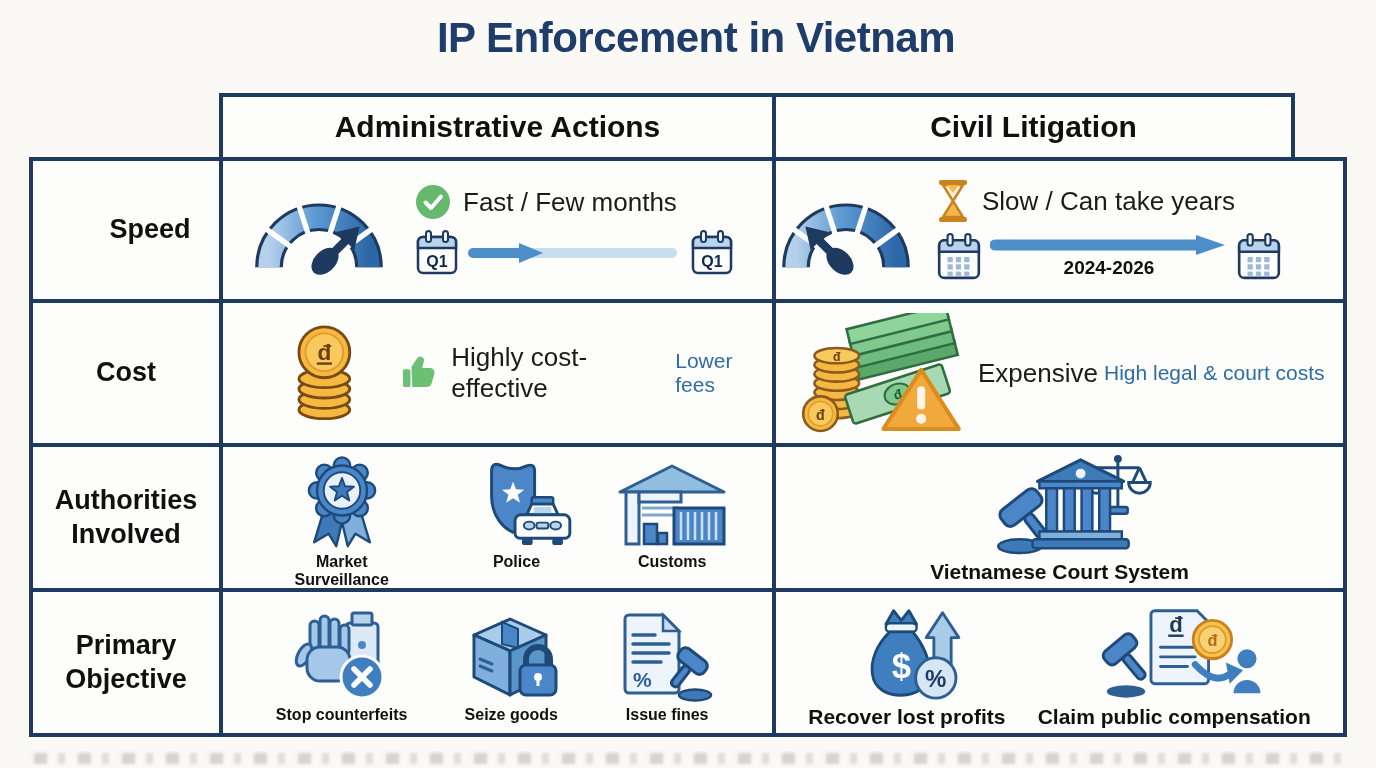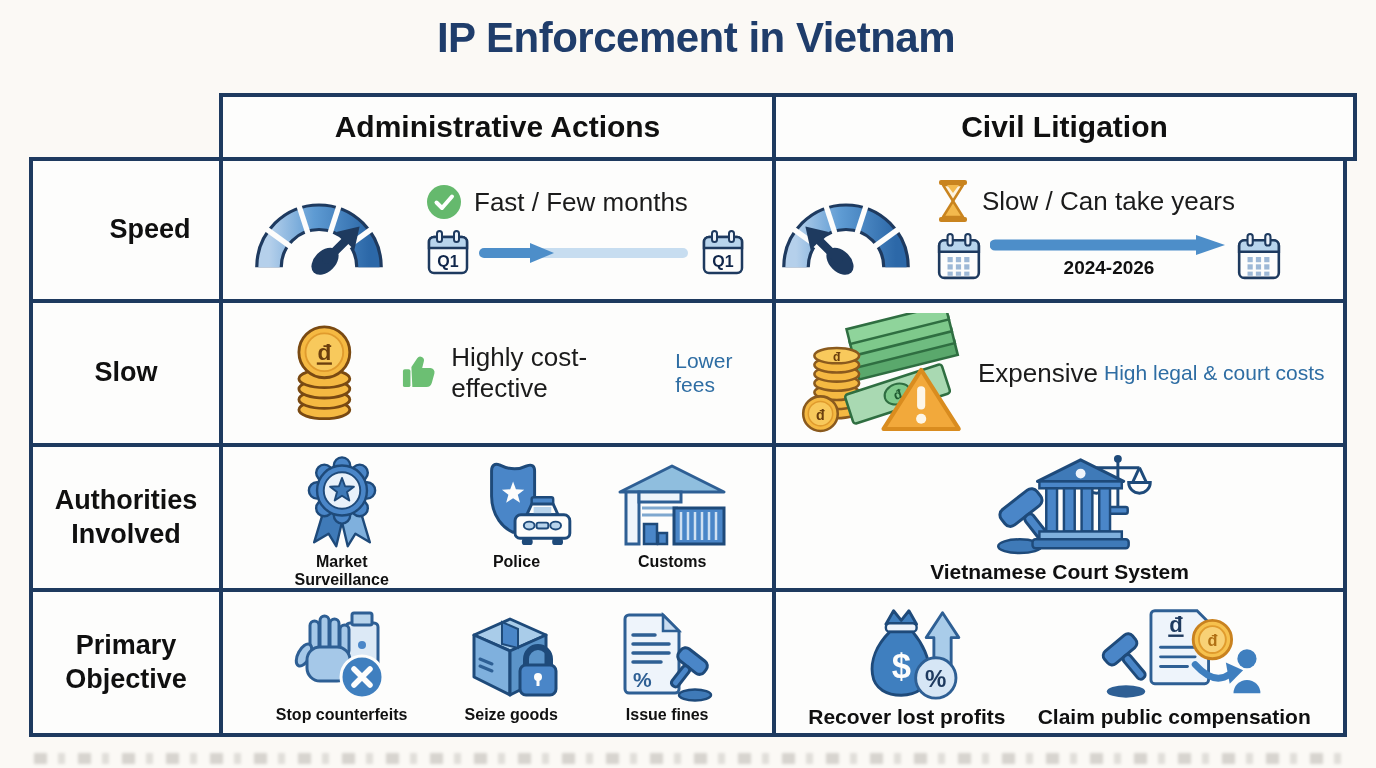--- a/index.html
+++ b/index.html
@@ -4,30 +4,30 @@
 <style>
   html,body{margin:0;padding:0;}
   body{width:1376px;height:768px;background:#fbf9f5;font-family:"Liberation Sans",sans-serif;overflow:hidden;}
   .stage{position:relative;width:1376px;height:768px;}
   .title{position:absolute;top:14px;left:0;width:100%;text-align:center;font-size:42px;font-weight:800;color:#1f3d6b;letter-spacing:-0.5px;padding-left:8px;}
   .cell{position:absolute;background:#fdfdfc;border:4px solid #1e3a5f;box-sizing:border-box;display:flex;align-items:center;justify-content:center;}
   .hdr{font-size:30px;font-weight:800;color:#101010;}
   .rowlabel{font-size:27px;font-weight:800;color:#101010;text-align:center;line-height:1.25;padding:0 14px;}
   
   .c-hdr-admin{left:219px;top:93px;width:557px;height:68px;}
-  .c-hdr-civil{left:772px;top:93px;width:585px;height:68px;}
+  .c-hdr-civil{left:772px;top:93px;width:523px;height:68px;}
   
   .c-lab{left:29px;width:194px;}
   .c-adm{left:219px;width:557px;}
   .c-civ{left:772px;width:575px;}
   .r-speed{top:157px;height:146px;padding-left:48px;}
   .r-cost{top:299px;height:148px;}
   .r-auth{top:443px;height:149px;}
   .r-obj{top:588px;height:149px;}
-  .speedcell{justify-content:flex-start;padding-left:30px;gap:41px;}
+  .speedcell{justify-content:flex-start;padding-left:30px;gap:30px;}
   .col{display:flex;flex-direction:column;gap:10px;}
   .hrow{display:flex;align-items:center;gap:12px;}
   .headline{font-size:26px;font-weight:500;color:#1b1b1b;}
   .tl{display:flex;align-items:center;gap:8px;}
   .tl-mid{display:flex;flex-direction:column;align-items:center;gap:2px;}
   .tl-label{font-size:19px;font-weight:800;color:#111;}
   .costcell{justify-content:flex-start;padding-left:58px;gap:34px;}
   .costcell.civ{padding-left:20px;gap:10px;}
   .costtext{display:flex;flex-direction:row;align-items:center;gap:6px;}
   .grow{flex:1;}
@@ -53,21 +53,21 @@
     <span class="hdr">Administrative Actions</span>
   </div>
   <div class="cell c-hdr-civil">
     <span class="hdr">Civil Litigation</span>
   </div>
 
   <div class="cell c-lab r-speed">
     <span class="rowlabel">Speed</span>
   </div>
   <div class="cell c-lab r-cost">
-    <span class="rowlabel">Slow</span>
+    <span class="rowlabel">Cost</span>
   </div>
   <div class="cell c-lab r-auth">
     <span class="rowlabel">Authorities Involved</span>
   </div>
   <div class="cell c-lab r-obj">
     <span class="rowlabel">Primary Objective</span>
   </div>
 
   <div class="cell c-adm r-speed speedcell">
     <svg width="132" height="100" viewBox="0 0 120 94">

